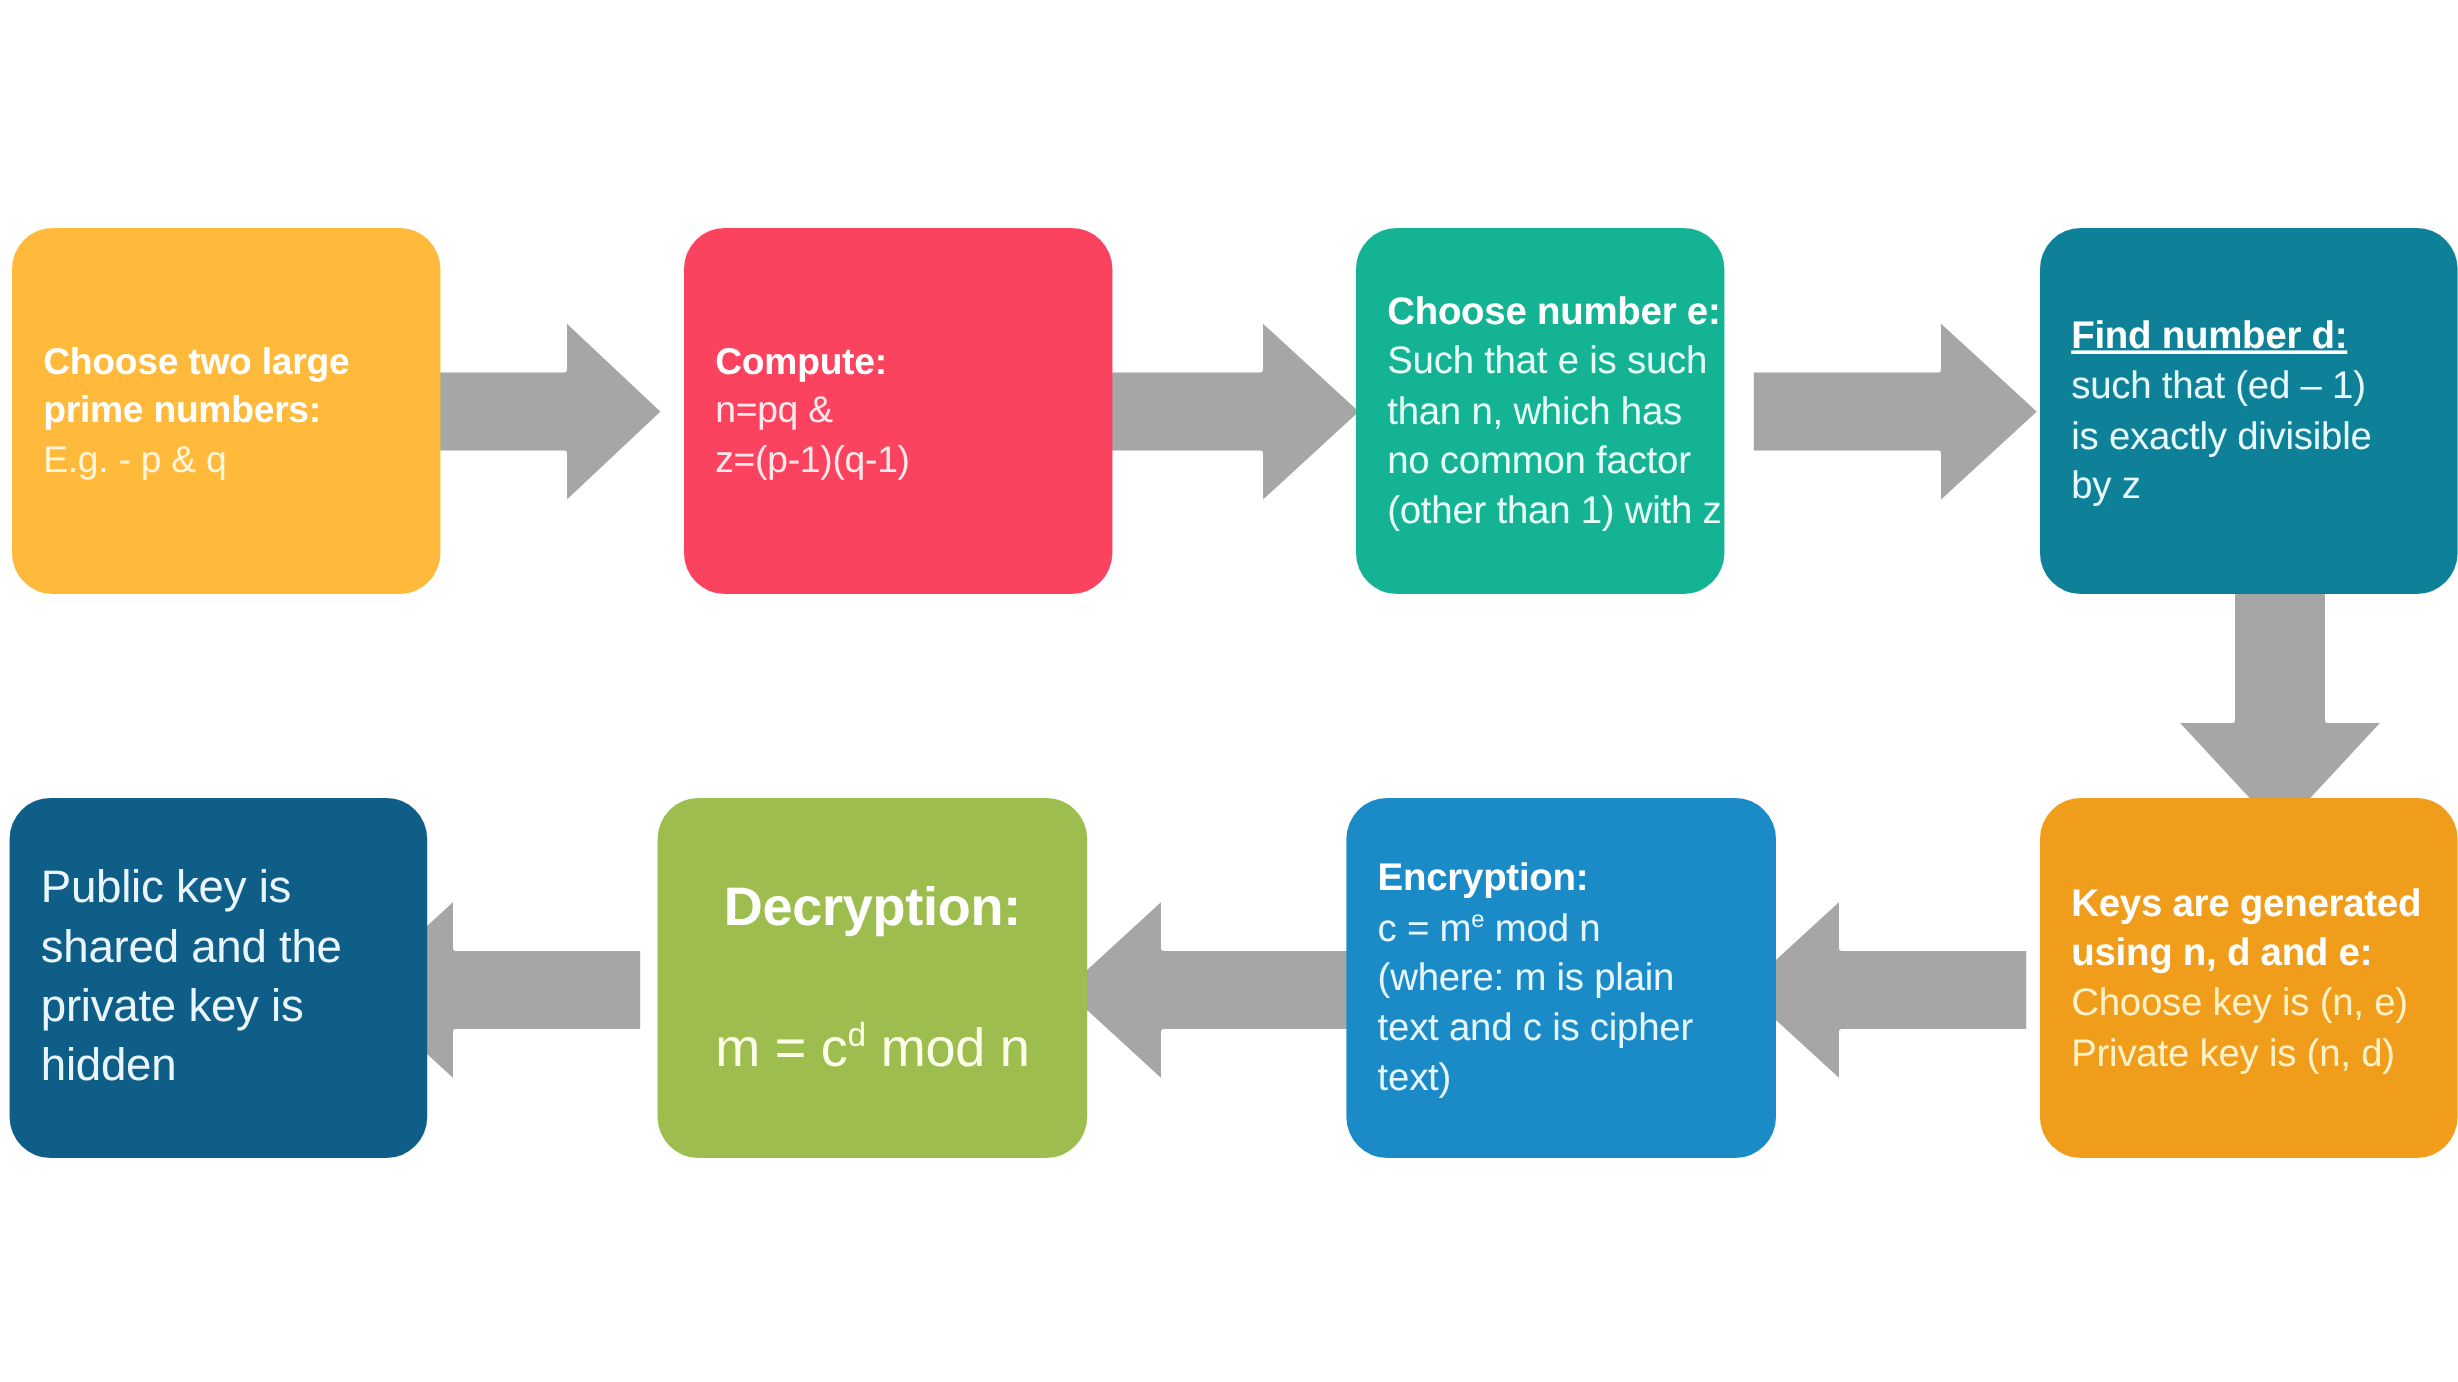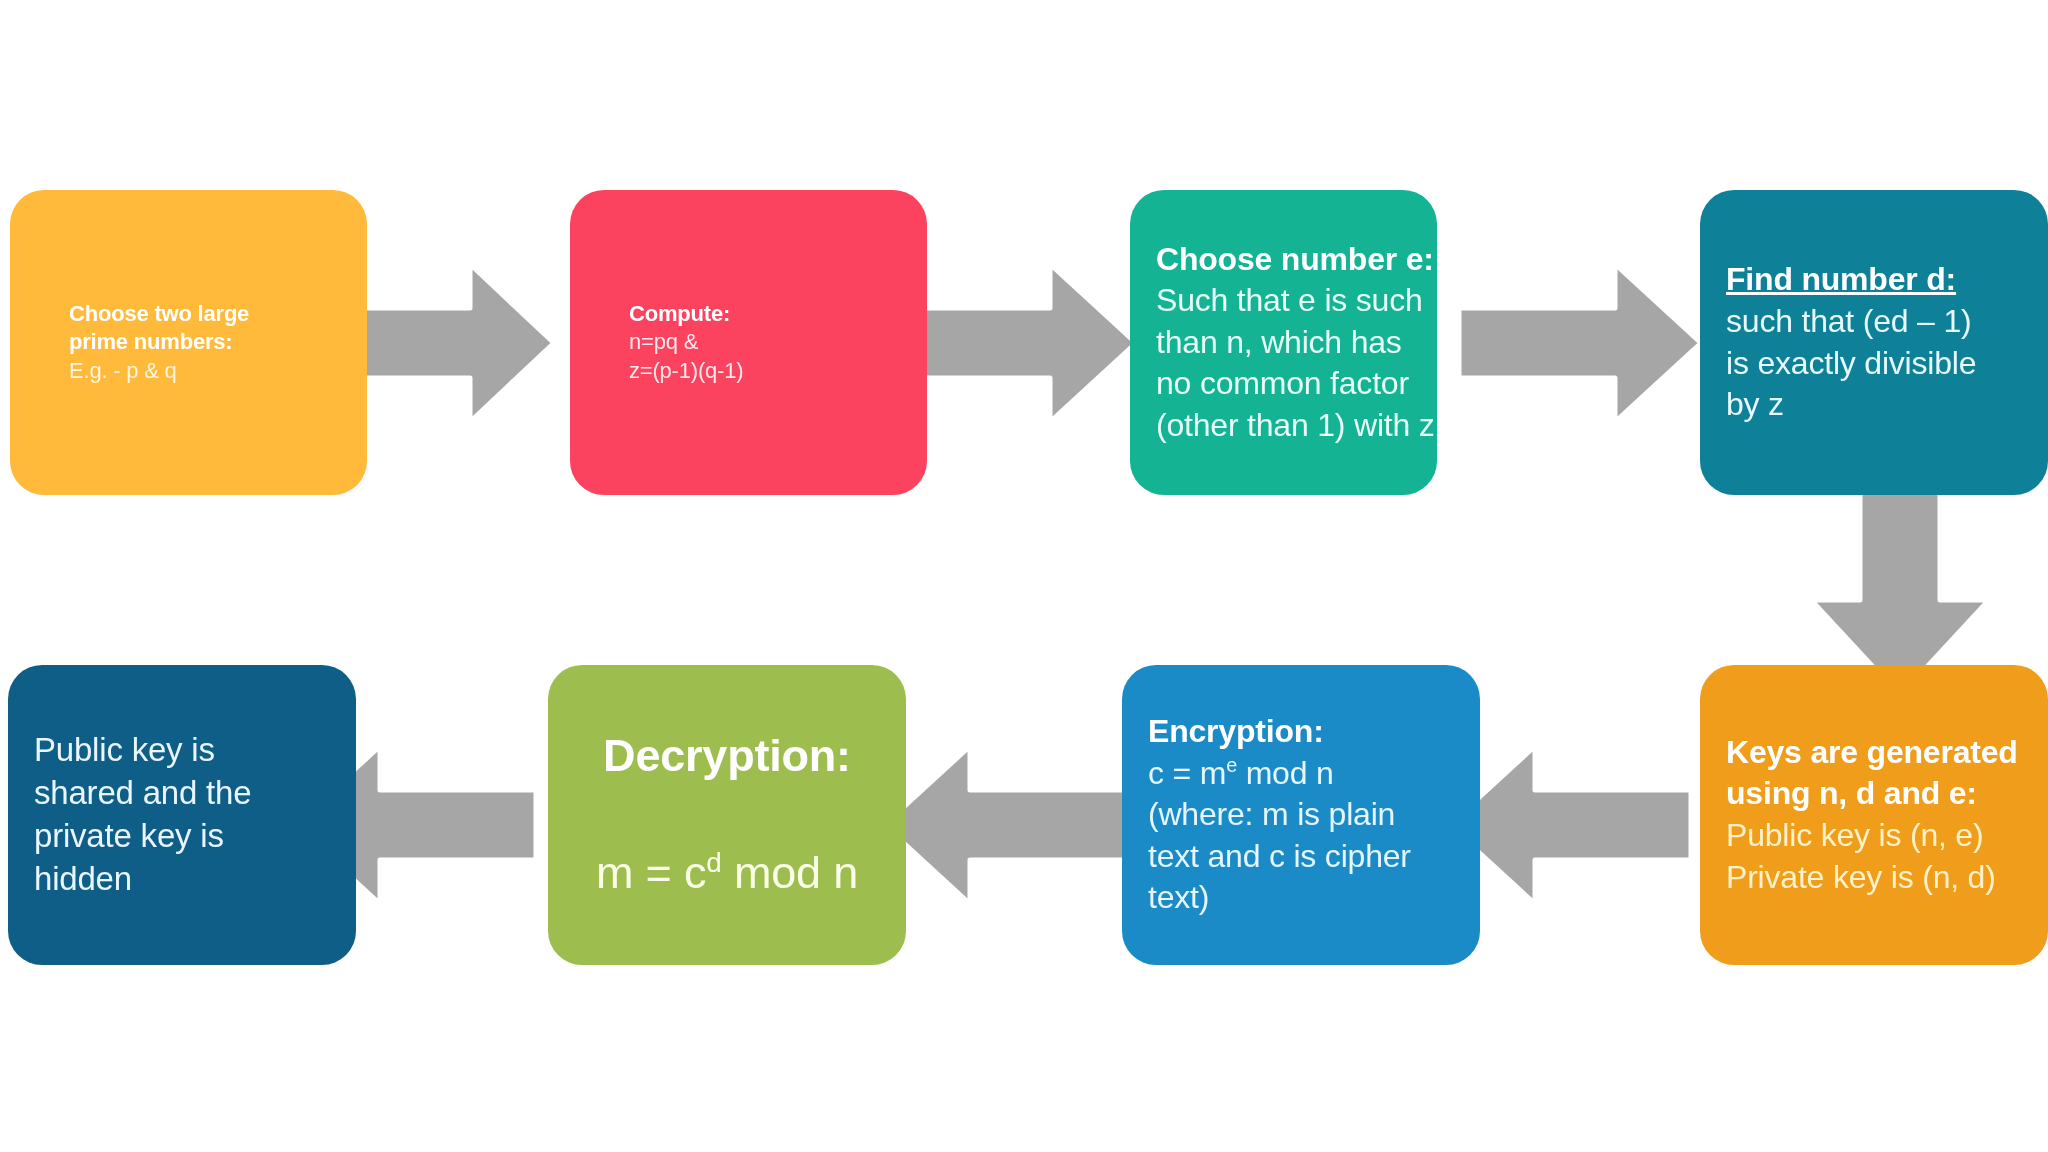--- a/index.html
+++ b/index.html
@@ -63,24 +63,24 @@
   #node-4 .line { color: #E6FAFF; }
   #node-4 .line.bold { color: #FFFFFF; text-decoration: underline; }
   #node-5 .line { color: #FFF2C9; }
   #node-5 .line.bold { color: #FFFFFF; }
   #node-6 .line { color: #E6F6FF; }
   #node-6 .line.bold { color: #FFFFFF; }
   #node-7 .line { color: #FBFFE8; }
   #node-7 .line.bold { color: #FFFFFF; }
   #node-8 .line { color: #EAF6FF; }
 
-  #node-1 .line, #node-2 .line { font-size: 22px; margin-left: 33px; }
+  #node-1 .line, #node-2 .line { font-size: 31px; }
   #node-7 .line { font-size: 45px; text-align: center; }
   #node-7 { align-items: center; }
-  #node-8 .line { font-size: 33px; }
+  #node-8 .line { font-size: 38px; }
 
   sup { font-size: 0.62em; vertical-align: super; line-height: 0; }
 
   
   .arrow {
     position: absolute;
     z-index: 2;
   }
   .arrow svg { display: block; overflow: visible; }
   .arrow-body {
@@ -150,21 +150,21 @@
 
   <div class="arrow" id="arrow-4">
     <svg width="190" height="230" viewBox="0 0 190 230">
       <polygon class="arrow-body" points="55,2 135,2 135,130 184,130 95,226 6,130 55,130"></polygon>
     </svg>
   </div>
 
   <div class="node" id="node-5">
     <div class="line bold">Keys are generated</div>
     <div class="line bold">using n, d and e:</div>
-    <div class="line">Public key is (n, e)</div>
+    <div class="line">Choose key is (n, e)</div>
     <div class="line">Private key is (n, d)</div>
   </div>
 
   <div class="arrow" id="arrow-5">
     <svg width="250" height="170" viewBox="0 0 250 170">
       <polygon class="arrow-body" points="246,50 90,50 90,6 4,85 90,164 90,120 246,120"></polygon>
     </svg>
   </div>
 
   <div class="node" id="node-6">

